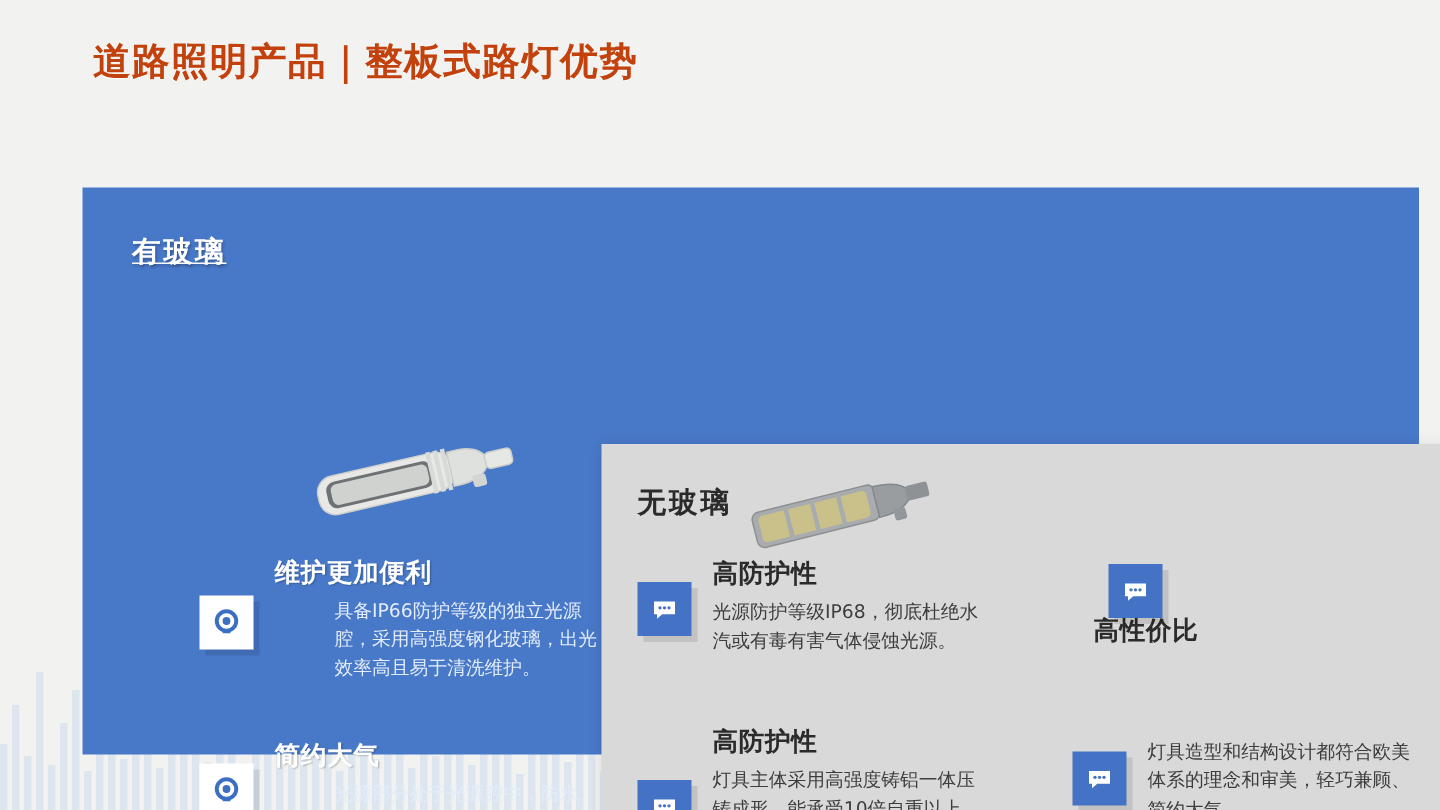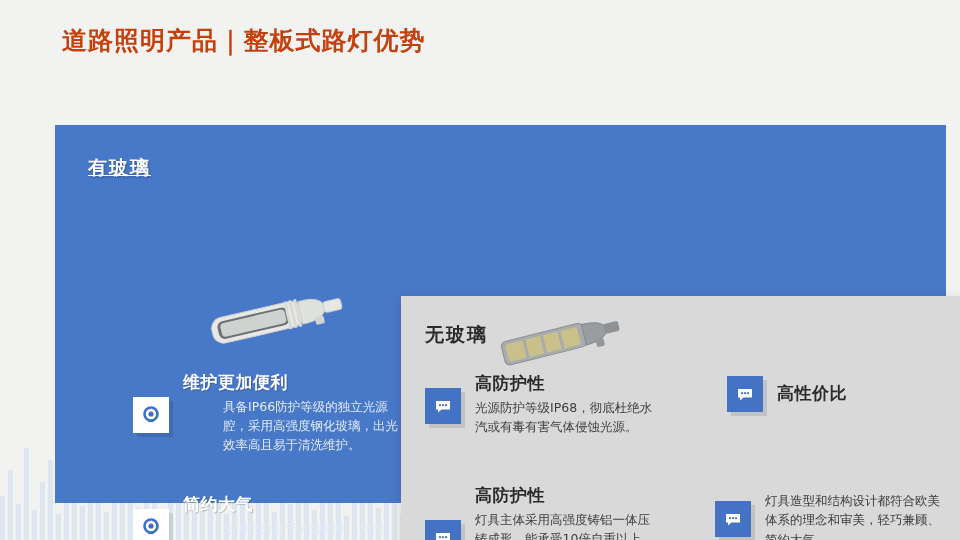--- a/index.html
+++ b/index.html
@@ -67,21 +67,21 @@
   #feat-left-2{left:78px;top:370px;}
 
   
   #gray-panel{
     position:absolute;left:346px;top:171px;width:580px;height:312px;
     background:#d9d9d9;z-index:5;
     box-shadow:0 2px 10px rgba(0,0,0,.12);
   }
   #feat-g-1{left:24px;top:78px;}
   #feat-g-2{left:24px;top:190px;}
-  #feat-g-3{left:326px;top:78px;}
+  #feat-g-3{left:314px;top:78px;flex-direction:column;}
   #feat-g-4{left:314px;top:190px;}
   #gray-panel .f-text{width:178px;}
 </style>
 </head>
 <body>
 
 <div id="bar-deco">
     <div class="bar" style="height: 44px; width: 5px; background: rgb(221, 230, 239);"></div>
     <div class="bar" style="height: 70px; width: 5px; background: rgb(221, 230, 239);"></div>
     <div class="bar" style="height: 36px; width: 5px; background: rgb(221, 230, 239);"></div>

